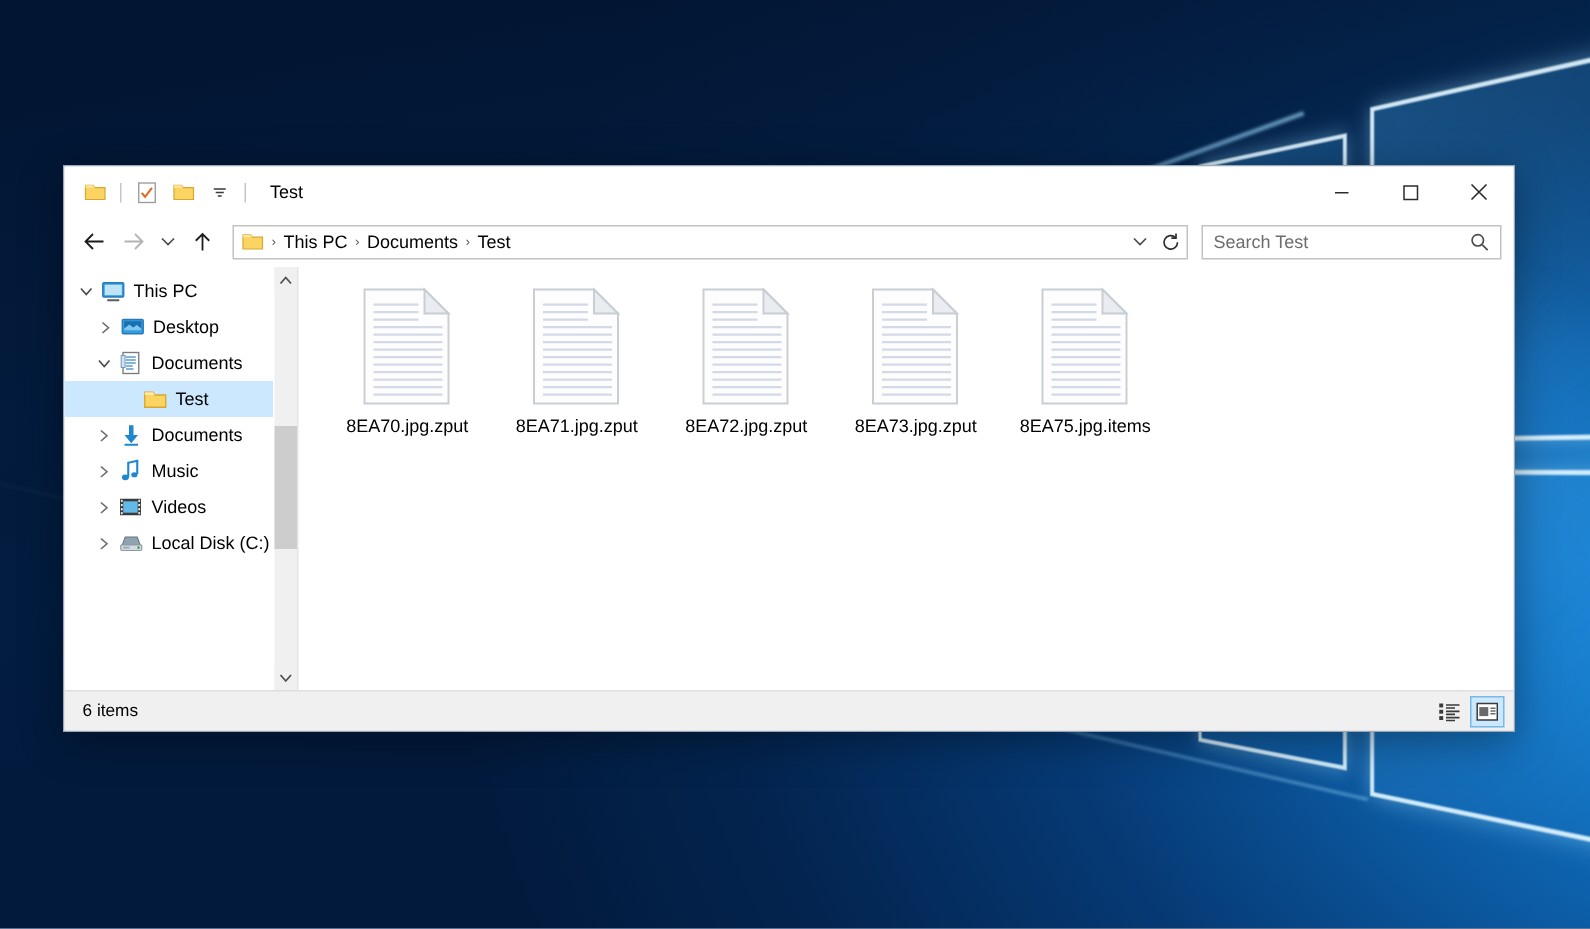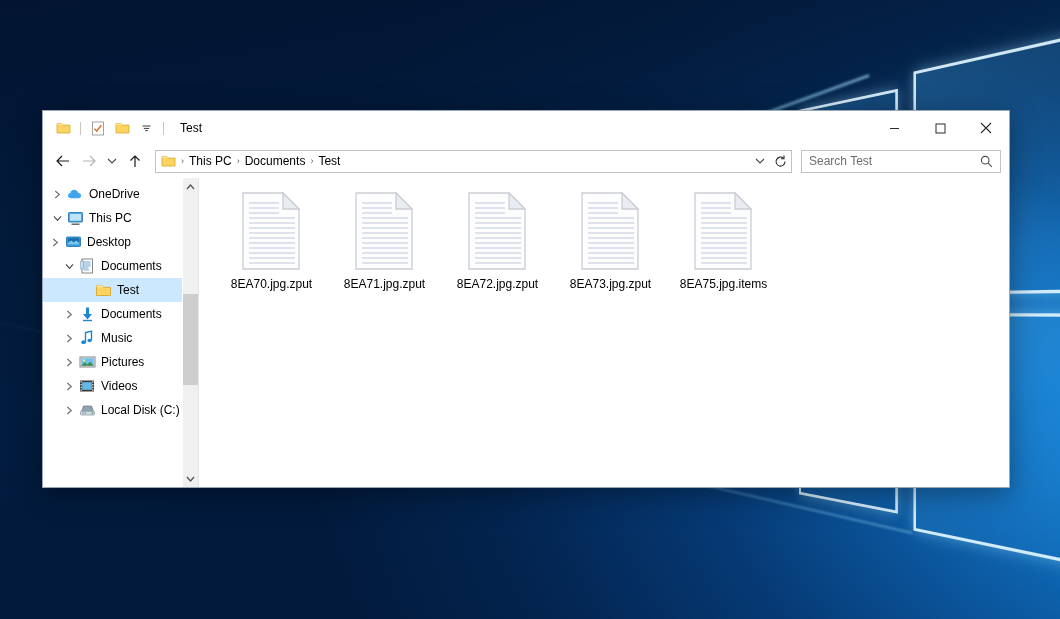--- a/index.html
+++ b/index.html
@@ -447,51 +447,38 @@
           <path d="M8.2 8.2l3.6 3.6" stroke="#4a4a4a" stroke-width="1.1"></path>
         </svg>
       </span>
     </div>
   </div>
 
   <div class="body">
 
     <div class="navpane">
 
-      <div class="nav-item" style="padding-left:6px">
-        <span class="chev">
-          <svg width="7" height="9" viewBox="0 0 7 9">
-              <path d="M1.3 1l4 3.5-4 3.5" fill="none" stroke="#6b6b6b" stroke-width="1.1"></path>
-            </svg>
-        </span>
-        <span class="nav-ico">
-          <svg width="17" height="14" viewBox="0 0 17 14">
-            <path d="M4.2 11.2C2.2 11.2 1 10 1 8.5c0-1.4 1-2.4 2.3-2.6C3.7 4 5.3 2.8 7.2 2.8c2 0 3.6 1.3 4 3.1.1 0 .2 0 .3 0 1.5 0 2.7 1.2 2.7 2.7s-1.2 2.6-2.7 2.6z" fill="#41a5ee"></path>
-          </svg>
-        </span>
-        <span class="nav-label">OneDrive</span>
-      </div>
 
       <div class="nav-item" style="padding-left:6px">
         <span class="chev">
           <svg width="9" height="7" viewBox="0 0 9 7">
               <path d="M1 1.3l3.5 4 3.5-4" fill="none" stroke="#4a4a4a" stroke-width="1.1"></path>
             </svg>
         </span>
         <span class="nav-ico">
           <svg width="17" height="15" viewBox="0 0 17 15">
             <rect x="1.5" y="1.5" width="14" height="9.5" rx="0.8" fill="#2f9fe0" stroke="#2b78b8" stroke-width="0.9"></rect>
             <rect x="2.8" y="2.8" width="11.4" height="7" fill="#bfe4f8"></rect>
             <path d="M4.5 13.2h8" stroke="#5c5c5c" stroke-width="1.4"></path>
           </svg>
         </span>
         <span class="nav-label">This PC</span>
       </div>
 
-      <div class="nav-item" style="padding-left:4px">
+      <div class="nav-item" style="padding-left:19px">
         <span class="chev">
           <svg width="7" height="9" viewBox="0 0 7 9">
               <path d="M1.3 1l4 3.5-4 3.5" fill="none" stroke="#6b6b6b" stroke-width="1.1"></path>
             </svg>
         </span>
         <span class="nav-ico">
           <svg width="17" height="14" viewBox="0 0 17 14">
             <rect x="1.5" y="2" width="14" height="9.5" rx="0.8" fill="#2f9fe0" stroke="#2b78b8" stroke-width="0.9"></rect>
             <rect x="2.8" y="3.2" width="11.4" height="6.2" fill="#1a6fae"></rect>
             <path d="M2.8 8l3.4-2.6 2.6 2 2.4-1.8 3 2.4v1.4H2.8z" fill="#7cc8f0"></path>
@@ -551,36 +538,20 @@
         <span class="nav-ico">
           <svg width="14" height="16" viewBox="0 0 14 16">
             <path d="M5.5 12V2.5l6-1.3V10" fill="none" stroke="#1f86d0" stroke-width="1.4"></path>
             <ellipse cx="3.6" cy="12.2" rx="2.3" ry="1.9" fill="#1f86d0"></ellipse>
             <ellipse cx="9.6" cy="10.5" rx="2.1" ry="1.7" fill="#1f86d0"></ellipse>
           </svg>
         </span>
         <span class="nav-label">Music</span>
       </div>
 
-      <div class="nav-item" style="padding-left:18px">
-        <span class="chev">
-          <svg width="7" height="9" viewBox="0 0 7 9">
-              <path d="M1.3 1l4 3.5-4 3.5" fill="none" stroke="#6b6b6b" stroke-width="1.1"></path>
-            </svg>
-        </span>
-        <span class="nav-ico">
-          <svg width="17" height="14" viewBox="0 0 17 14">
-            <rect x="1" y="2" width="15" height="10" fill="#eef3f7" stroke="#7a7a7a" stroke-width="0.9"></rect>
-            <rect x="2.2" y="3.2" width="12.6" height="7.6" fill="#6ec0ee"></rect>
-            <path d="M2.2 10.8l3.6-3.6 2.6 2.3 2.6-2.8 3.8 4.1z" fill="#3e8f45"></path>
-            <circle cx="5" cy="5.4" r="1.1" fill="#fff06a"></circle>
-          </svg>
-        </span>
-        <span class="nav-label">Pictures</span>
-      </div>
 
       <div class="nav-item" style="padding-left:18px">
         <span class="chev">
           <svg width="7" height="9" viewBox="0 0 7 9">
               <path d="M1.3 1l4 3.5-4 3.5" fill="none" stroke="#6b6b6b" stroke-width="1.1"></path>
             </svg>
         </span>
         <span class="nav-ico">
           <svg width="16" height="14" viewBox="0 0 16 14">
             <rect x="1" y="1.5" width="14" height="11" fill="#3b3b3b"></rect>
@@ -690,14 +661,39 @@
               <path d="M9 12h30M9 17h30M9 22h30M9 27h46M9 32h46M9 37h46M9 42h46M9 47h46M9 52h46M9 57h46M9 62h46M9 67h46M9 72h46"></path>
             </g>
           </svg>
           <div class="fname">8EA75.jpg.items</div>
         </div>
 
       </div>
     </div>
   </div>
 
+  <div class="statusbar">
+    <span>6 items</span>
+    <span class="status-spacer"></span>
+
+    <div class="viewbtn">
+      <svg width="15" height="13" viewBox="0 0 15 13">
+        <g fill="#3a3a3a">
+          <rect x="0.5" y="1" width="2.6" height="2.6"></rect>
+            <rect x="0.5" y="5.2" width="2.6" height="2.6"></rect>
+            <rect x="0.5" y="9.4" width="2.6" height="2.6"></rect>
+        </g>
+        <g stroke="#3a3a3a" stroke-width="1.1">
+          <path d="M5 2h9M5 4h6M5 6.2h9M5 8.2h6M5 10.4h9M5 12.4h6"></path>
+        </g>
+      </svg>
+    </div>
+
+    <div class="viewbtn active">
+      <svg width="15" height="13" viewBox="0 0 15 13">
+        <rect x="0.8" y="1" width="13.4" height="11" fill="#ffffff" stroke="#3a3a3a" stroke-width="1"></rect>
+        <rect x="2.2" y="3.4" width="6" height="6" fill="#6a6a6a"></rect>
+        <path d="M9.6 4.2h3.4M9.6 6h3.4M9.6 7.8h3.4" stroke="#6a6a6a" stroke-width="1"></path>
+      </svg>
+    </div>
+  </div>
 
 </div>
 
 </body></html>

